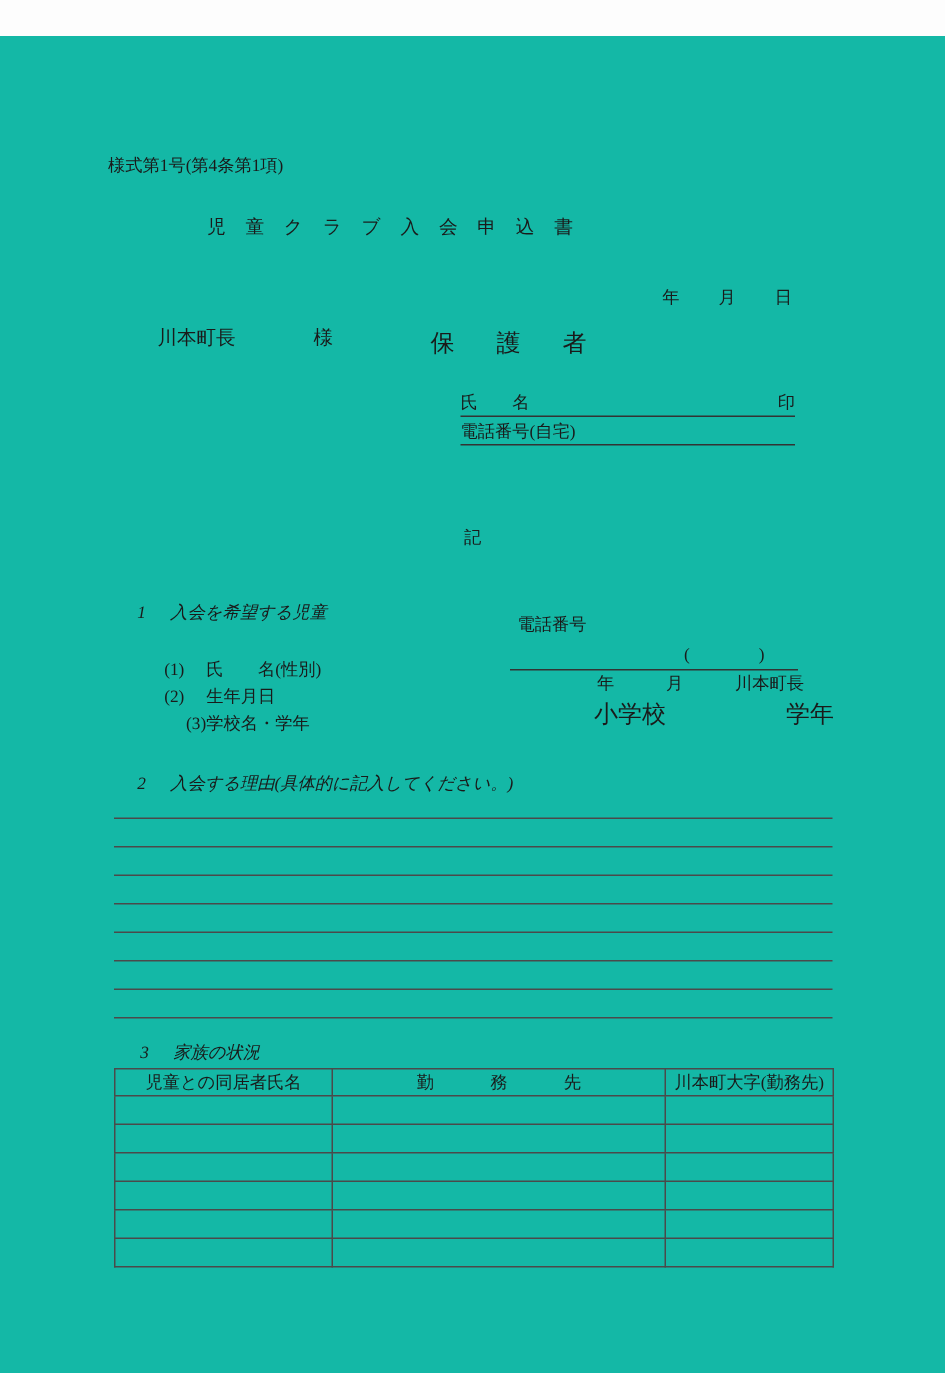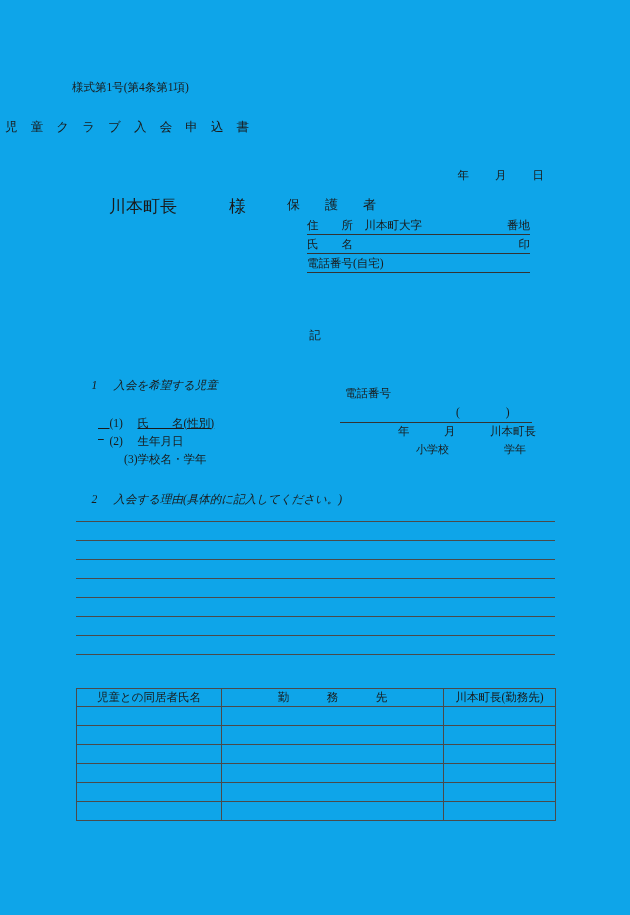--- a/index.html
+++ b/index.html
@@ -12,21 +12,22 @@
     height: 915px;
     position: relative;
     font-family: "Liberation Serif", "DejaVu Serif", serif;
     color: #1a1a1a;
     background: #fdfdfd;
     overflow: hidden;
   }
   .page {
     position: absolute;
     inset: 0;
-    background: #0ea5e9;
+    background: #14b8a6;
+    margin-top: 24px;
   }
 
   
   .t {
     position: absolute;
     white-space: pre;
     font-size: 11.5px;
     line-height: 1;
     letter-spacing: 0;
   }
@@ -36,49 +37,49 @@
     left: 72px;
     top: 82px;
     font-size: 11.5px;
   }
 
   
   .doc-title {
     left: 0;
     top: 121px;
     width: 520px;
+    text-align: center;
     font-size: 12.5px;
     letter-spacing: 5.0px;
     text-indent: 5px;
   }
 
   
   .date-row {
     left: 430px;
     top: 158px;
     font-size: 11.5px;
     letter-spacing: 0;
-    font-family: Liberation Mono, monospace;
   }
   .date-row span { display: inline-block; }
   .date-gap { width: 26px; }
 
   
   .addressee {
     left: 92px;
     top: 181px;
-    font-size: 17px;
+    font-size: 13px;
   }
   .addressee .sama { display: inline-block; margin-left: 52px; }
 
   
   .guardian-label {
     left: 287px;
     top: 198px;
-    font-size: 13px;
+    font-size: 16px;
     letter-spacing: 6px;
   }
   .g-line {
     position: absolute;
     left: 307px;
     width: 223px;
     border-bottom: 1px solid #333;
     height: 17px;
     font-size: 11.5px;
   }
@@ -120,21 +121,21 @@
     top: 388px;
     font-size: 11.5px;
   }
 
   
   .item {
     font-size: 11.5px;
     left: 98px;
   }
   .item .paren { display: inline-block; width: 28px; }
-  .item-1 { top: 406px; text-decoration: underline; }
+  .item-1 { top: 406px; }
   .item-2 { top: 424px; }
   .item-3 { top: 442px; text-align: right; }
 
   
   .name-line {
     position: absolute;
     left: 340px;
     top: 406px;
     width: 192px;
     height: 16px;
@@ -152,23 +153,23 @@
   .birth-vals {
     position: absolute;
     left: 398px;
     top: 424px;
     font-size: 11.5px;
     white-space: pre;
   }
   
   .school-vals {
     position: absolute;
-    left: 416px;
+    left: 396px;
     top: 442px;
-    font-size: 11px;
+    font-size: 16px;
     white-space: pre;
   }
 
   
   .lines {
     position: absolute;
     left: 76px;
     top: 503px;
     width: 479px;
   }
@@ -214,24 +215,20 @@
   <div class="t date-row">
     <span>年</span><span class="date-gap"></span><span>月</span><span class="date-gap"></span><span>日</span>
   </div>
 
   <div class="t addressee">
     <span>川本町長</span><span class="sama">様</span>
   </div>
 
   <div class="t guardian-label">保　護　者</div>
 
-  <div class="g-line g-addr">
-    <span class="lbl">住　　所　川本町大字</span>
-    <span class="suffix">番地</span>
-  </div>
 
   <div class="g-line g-name">
     <span class="lbl">氏　　名</span>
     <span class="suffix">印</span>
   </div>
 
   <div class="g-line g-tel">
     <span class="lbl">電話番号(自宅)</span>
   </div>
 
@@ -268,32 +265,35 @@
       <div class="wline"></div>
       <div class="wline"></div>
       <div class="wline"></div>
       <div class="wline"></div>
       <div class="wline"></div>
       <div class="wline"></div>
       <div class="wline"></div>
       <div class="wline"></div>
     </div>
 
+  <div class="t sec sec-3">
+    <span class="num">3</span><span>家族の状況</span>
+  </div>
 
   <table class="fam-table">
     <colgroup>
         <col class="c1">
         <col class="c2">
         <col class="c3">
       </colgroup>
     <thead>
       <tr>
         <th>児童との同居者氏名</th>
         <th class="sp">勤　務　先</th>
-        <th>川本町長(勤務先)</th>
+        <th>川本町大字(勤務先)</th>
       </tr>
     </thead>
     <tbody>
         <tr>
           <td></td>
           <td></td>
           <td></td>
         </tr>
         <tr>
           <td></td>

